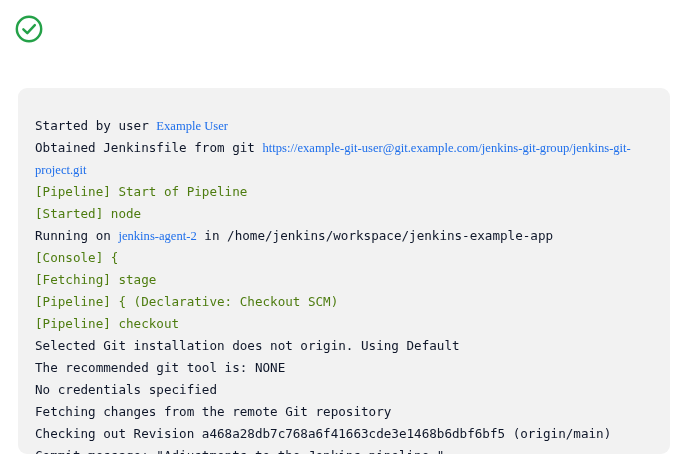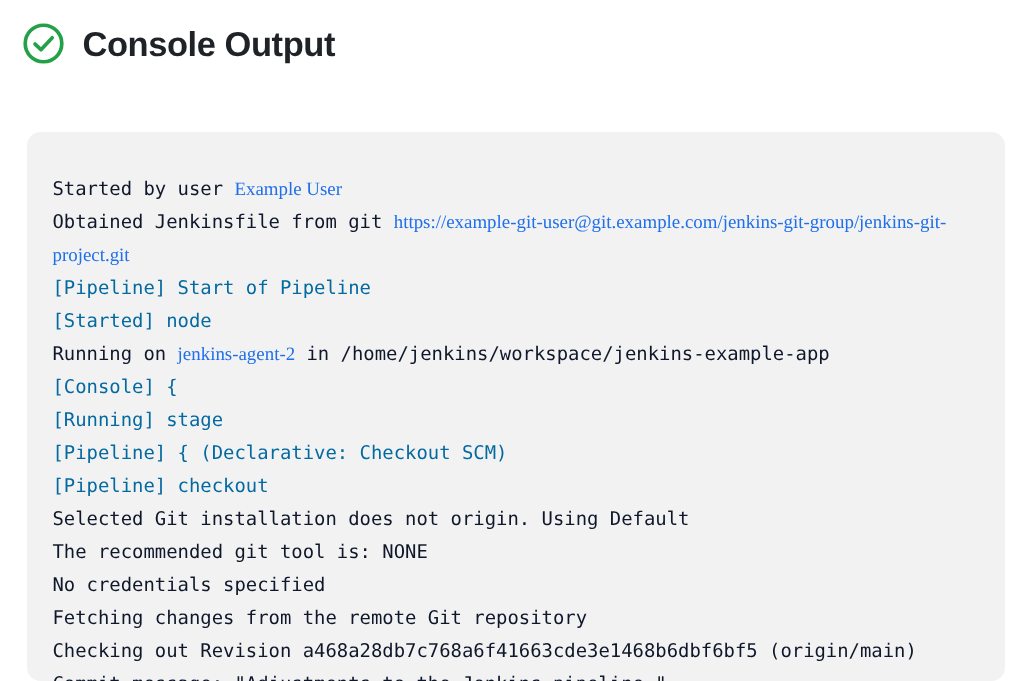--- a/index.html
+++ b/index.html
@@ -58,49 +58,48 @@
     line-height: 22px;
     color: #1f2328;
     white-space: pre-wrap;
     word-break: break-word;
   }
   .log-line {
     white-space: pre-wrap;
   }
   .log-line.muted,
   .seg.muted {
-    color: #0369a1;
+    color: #4d7c0f;
   }
   .seg.link {
     color: #1f6feb;
     font-family: Liberation Serif, serif;
   }
   .seg.plain {
     color: #0f172a;
   }
 </style>
 </head>
 <body>
 
 <div class="page-header">
   <svg class="status-icon" viewBox="0 0 32 32" aria-hidden="true">
     <circle cx="16" cy="16" r="13" fill="none" stroke="#24a148" stroke-width="2.6"></circle>
     <path d="M10 16.4 L14.2 20.4 L22.2 11.9" fill="none" stroke="#24a148" stroke-width="2.6" stroke-linecap="round" stroke-linejoin="round"></path>
   </svg>
-  <div class="page-title">Console Output</div>
 </div>
 
 <div class="console-wrap">
   <pre class="console-output" id="console-output"><span class="log-line"><span class="seg plain">Started by user </span><span class="seg link">Example User</span></span>
 <span class="log-line"><span class="seg plain">Obtained Jenkinsfile from git </span><span class="seg link">https://example-git-user@git.example.com/jenkins-git-group/jenkins-git-project.git</span></span>
 <span class="log-line muted"><span class="seg muted">[Pipeline] Start of Pipeline</span></span>
 <span class="log-line muted"><span class="seg muted">[Started] node</span></span>
 <span class="log-line"><span class="seg plain">Running on </span><span class="seg link">jenkins-agent-2</span><span class="seg plain"> in /home/jenkins/workspace/jenkins-example-app</span></span>
 <span class="log-line muted"><span class="seg muted">[Console] {</span></span>
-<span class="log-line muted"><span class="seg muted">[Running] stage</span></span>
+<span class="log-line muted"><span class="seg muted">[Fetching] stage</span></span>
 <span class="log-line muted"><span class="seg muted">[Pipeline] { (Declarative: Checkout SCM)</span></span>
 <span class="log-line muted"><span class="seg muted">[Pipeline] checkout</span></span>
 <span class="log-line"><span class="seg plain">Selected Git installation does not origin. Using Default</span></span>
 <span class="log-line"><span class="seg plain">The recommended git tool is: NONE</span></span>
 <span class="log-line"><span class="seg plain">No credentials specified</span></span>
 <span class="log-line"><span class="seg plain">Fetching changes from the remote Git repository</span></span>
 <span class="log-line"><span class="seg plain">Checking out Revision a468a28db7c768a6f41663cde3e1468b6dbf6bf5 (origin/main)</span></span>
 <span class="log-line"><span class="seg plain">Commit message: "Adjustments to the Jenkins pipeline."</span></span></pre>
 </div>
 

